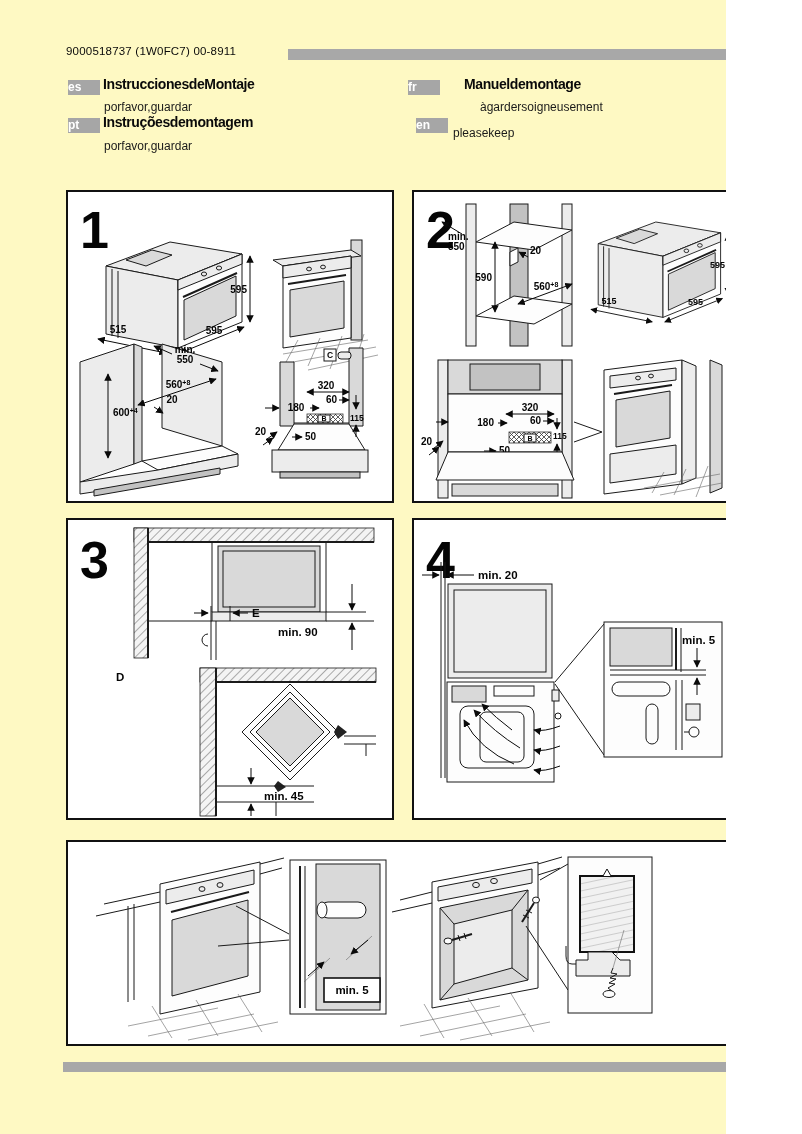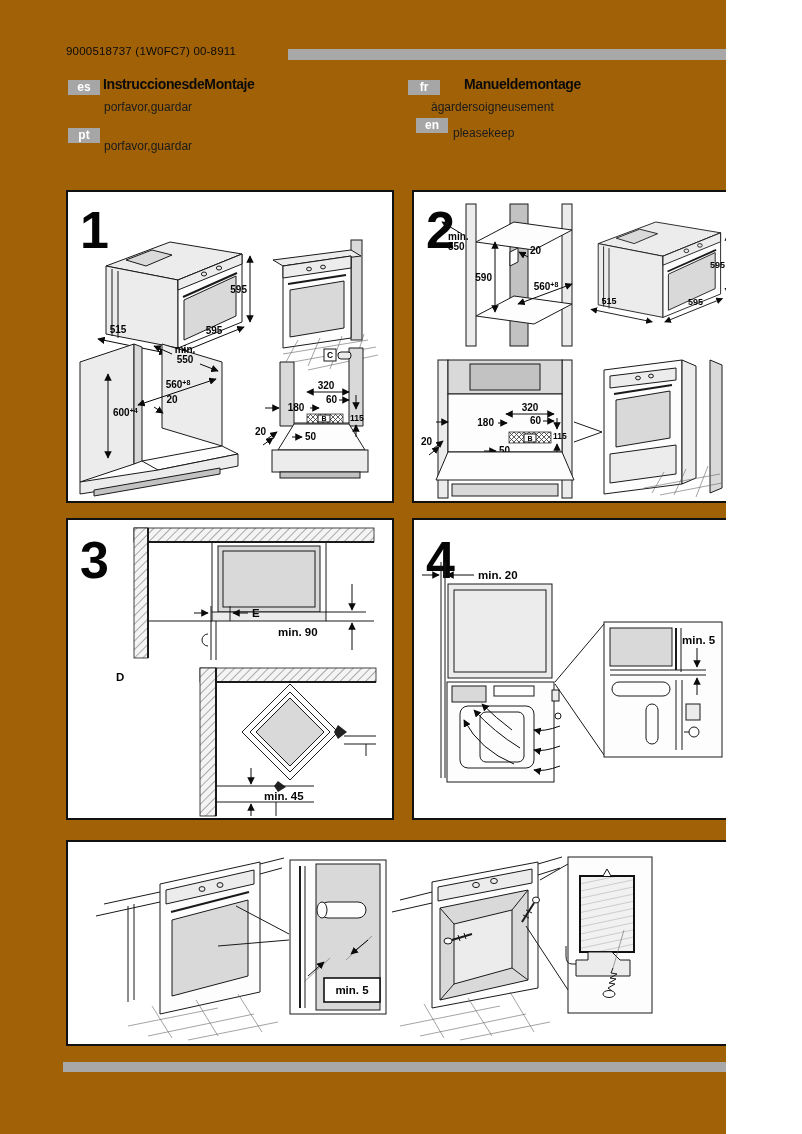--- a/index.html
+++ b/index.html
@@ -1,24 +1,24 @@
 <!DOCTYPE html>
 <html><head>
 <meta charset="utf-8">
 <style>
   *{margin:0;padding:0;box-sizing:border-box}
   html,body{background:#fff}
-  #page{position:relative;width:726px;height:1134px;background:#a16207;
+  #page{position:relative;width:726px;height:1134px;background:#fef9c3;
         font-family:"Liberation Sans",sans-serif;color:#0a0a0a;overflow:hidden}
   .docnum{position:absolute;left:66px;top:45px;font-size:11.5px;letter-spacing:.2px}
   .bar{position:absolute;background:#a8a8a8}
   #topbar{left:288px;top:49px;width:440px;height:11px}
   #botbar{left:63px;top:1062px;width:672px;height:10px}
   .badge{position:absolute;width:32px;height:15px;background:#a6a6a6;color:#fff;
-         font-weight:bold;font-size:12px;line-height:15px;text-align:center}
+         font-weight:bold;font-size:12px;line-height:15px;text-align:left}
   .ltitle{position:absolute;font-size:14px;font-weight:bold;letter-spacing:-.4px;white-space:nowrap}
   .lsub{position:absolute;font-size:12px;color:#1a1a1a;white-space:nowrap}
   .panel{position:absolute;border:2px solid #111;background:#fff}
   #p1{left:66px;top:190px;width:328px;height:313px}
   #p2{left:412px;top:190px;width:325px;height:313px}
   #p3{left:66px;top:518px;width:328px;height:302px}
   #p4{left:412px;top:518px;width:325px;height:302px}
   #p5{left:66px;top:840px;width:671px;height:206px}
   svg{display:block}
   svg text{font-family:"Liberation Sans",sans-serif;fill:#050505}
@@ -64,23 +64,24 @@
 
   <div class="docnum">9000518737 (1W0FC7) 00-8911</div>
   <div id="topbar" class="bar"></div>
 
   <div class="badge" style="left:68px;top:80px">es</div>
   <div class="ltitle" style="left:103px;top:76px">InstruccionesdeMontaje</div>
   <div class="lsub" style="left:104px;top:100px">porfavor,guardar</div>
 
   <div class="badge" style="left:408px;top:80px">fr</div>
   <div class="ltitle" style="left:464px;top:76px">Manueldemontage</div>
-  <div class="lsub" style="left:431px;top:100px">àgardersoigneusement</div>
-
-  <div class="badge" style="left:68px;top:128px">pt</div>
+  <div class="lsub" style="left:480px;top:100px">àgardersoigneusement</div>
+
+  <div class="badge" style="left:68px;top:118px">pt</div>
+  <div class="ltitle" style="left:103px;top:114px">Instruçõesdemontagem</div>
   <div class="lsub" style="left:104px;top:139px">porfavor,guardar</div>
 
   <div class="badge" style="left:416px;top:118px">en</div>
   <div class="lsub" style="left:453px;top:126px">pleasekeep</div>
 
   <div id="p1" class="panel">
   <svg width="324" height="309" viewBox="0 0 324 309">
     <text class="num" x="12" y="56">1</text>
 
     <g>

